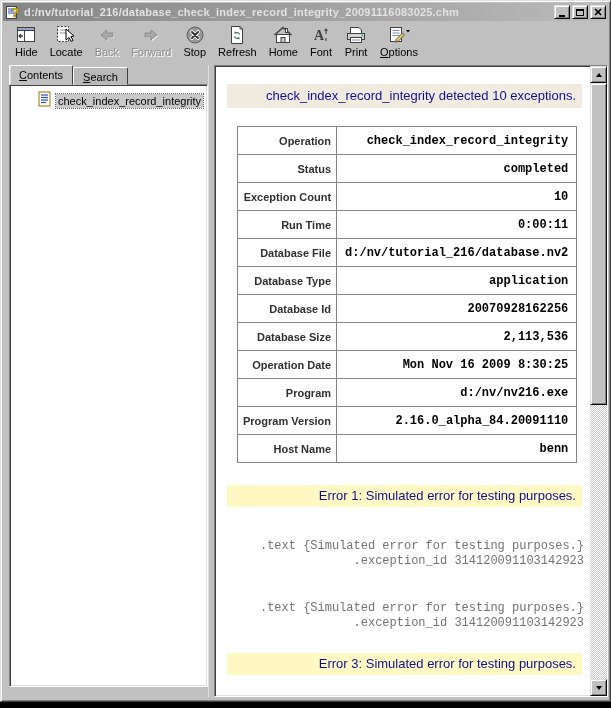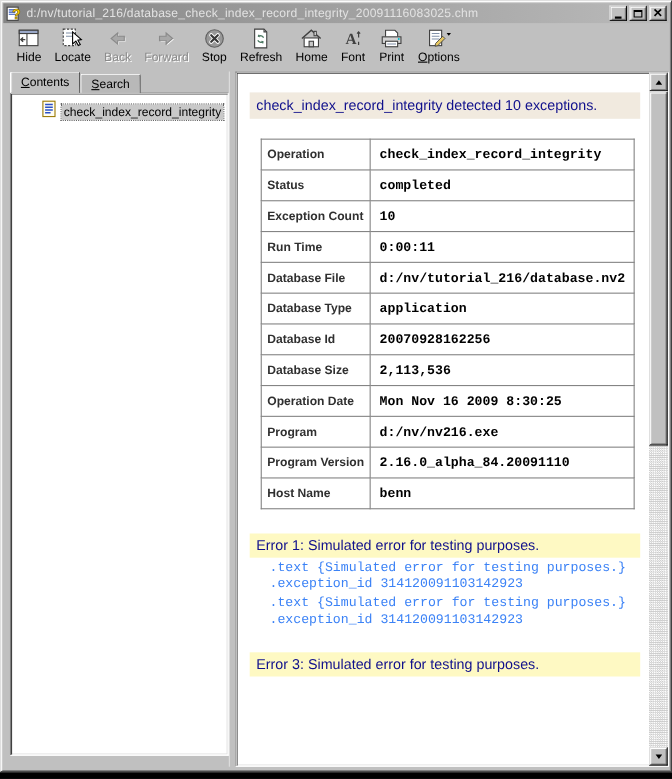--- a/index.html
+++ b/index.html
@@ -8,21 +8,21 @@
 
   .window { width:611px; height:702px; background:#c0c0c0;
             border:1px solid; border-color:#dfdfdf #404040 #404040 #dfdfdf;
             box-shadow: inset 1px 1px 0 #fff, inset -1px -1px 0 #808080;
             display:flex; flex-direction:column; padding:2px; }
 
   
   .titlebar { height:18px; flex:0 0 18px; display:flex; align-items:center; gap:3px;
               padding:0 2px; background:linear-gradient(to right,#858585,#bababa); }
   .title-icon { width:16px; height:16px; flex:0 0 16px; }
-  .title-text { flex:1; font-size:11px; font-weight:normal; color:#e2e2e2;
+  .title-text { flex:1; font-size:11px; font-weight:bold; color:#e2e2e2;
                 white-space:nowrap; overflow:hidden; letter-spacing:0.2px; }
   .win-controls { display:flex; gap:2px; }
   .winbtn { width:16px; height:14px; background:#c0c0c0; border:1px solid;
             border-color:#dfdfdf #0a0a0a #0a0a0a #dfdfdf;
             box-shadow: inset 1px 1px 0 #fff, inset -1px -1px 0 #808080;
             display:flex; align-items:center; justify-content:center;
             font-size:9px; font-weight:bold; color:#000; cursor:default; }
   .glyph-min { width:6px; height:2px; background:#000; margin-top:7px; }
   .glyph-max { width:8px; height:7px; border:1px solid #000; border-top-width:2px; }
   .glyph-close { font-size:11px; line-height:10px; }
@@ -54,35 +54,35 @@
   .tree-item { display:flex; align-items:center; gap:5px; padding-left:26px; cursor:default; }
   .tree-label { font-size:11px; background:#c9c9c9; outline:1px dotted #666;
                 padding:1px 2px; white-space:nowrap; }
 
   .splitter { width:6px; flex:0 0 6px; border-left:1px solid #dfdfdf; cursor:ew-resize; }
 
   .right-pane { flex:1; min-width:0; background:#fff; position:relative;
                 border:1px solid; border-color:#808080 #fff #fff #808080;
                 box-shadow: inset 1px 1px 0 #404040, inset -1px -1px 0 #dfdfdf;
                 display:flex; }
-  .topic-content { flex:1; min-width:0; overflow:hidden; padding:18px 6px 0 12px; }
+  .topic-content { flex:1; min-width:0; overflow:hidden; padding:18px 6px 0 12px;text-align:right; }
 
   .summary-bar { background:#f1eadf; color:#10108c; font-size:13px;
                  padding:4px 6px 5px; margin-right:2px; white-space:nowrap; }
 
   table.report { border-collapse:collapse; margin:18px 0 0 10px; background:#fff; }
   table.report td { border:1px solid #848484; height:28px; vertical-align:middle; }
   td.lbl { width:86px; font-size:11px; color:#303030; padding:0 5px; white-space:nowrap;font-weight:bold; }
   td.val { width:230px; font-family:"Liberation Mono", monospace; font-weight:bold;
            font-size:12px; color:#000; padding:0 8px; white-space:nowrap; }
 
   .error-header { background:#fef9c3; color:#10108c; font-size:13px;
                   padding:3px 6px 4px; margin:22px 2px 0 0; white-space:nowrap; }
-  .code { font-family:"Liberation Mono", monospace; font-size:12px; color:#3b82f6;
-          margin:2px 0 0 18px; line-height:15px; white-space:pre; }
+  .code { font-family:"Liberation Mono", monospace; font-size:12px; color:#737373;
+          margin:32px 0 0 18px; line-height:15px; white-space:pre; }
 
   
   .scrollbar { width:17px; flex:0 0 17px; display:flex; flex-direction:column; background:#c0c0c0; }
   .sb-btn { height:17px; flex:0 0 17px; background:#c0c0c0; border:1px solid;
             border-color:#dfdfdf #0a0a0a #0a0a0a #dfdfdf;
             box-shadow: inset 1px 1px 0 #fff, inset -1px -1px 0 #808080;
             display:flex; align-items:center; justify-content:center; cursor:default; }
   .tri-up { width:0; height:0; border-left:3px solid transparent; border-right:3px solid transparent;
             border-bottom:4px solid #000; }
   .tri-down { width:0; height:0; border-left:3px solid transparent; border-right:3px solid transparent;

